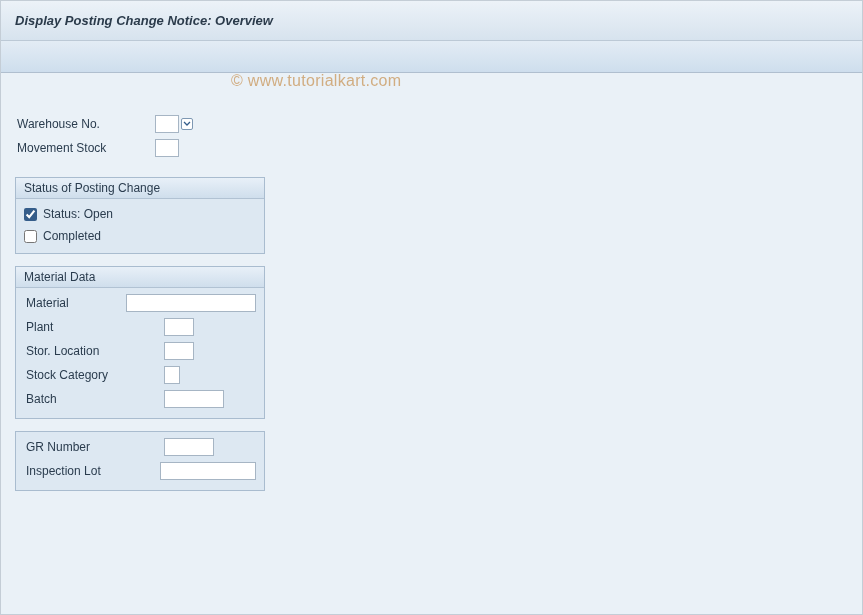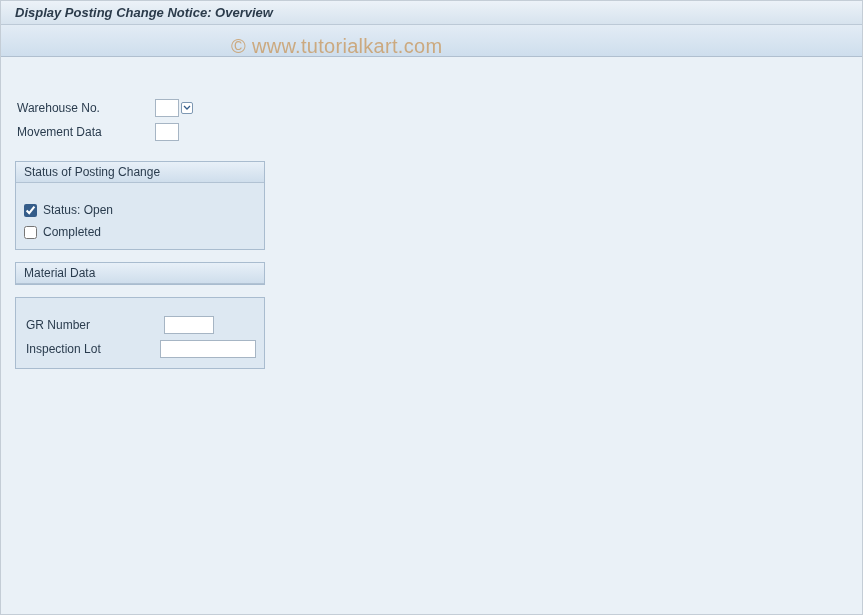--- a/index.html
+++ b/index.html
@@ -15,41 +15,41 @@
     .page {
       width: 100%;
       height: 100%;
       background: #eaf1f7;
       border: 1px solid #c4cdd6;
     }
     .title-bar {
       background: linear-gradient(#ecf2f8, #d7e3ee);
       border-bottom: 1px solid #bcc9d6;
       padding: 4px 10px 4px 14px;
-      height: 24px;
+      height: 40px;
       display: flex;
       align-items: center;
     }
     .title-bar .title {
       font-size: 13px;
       font-weight: bold;
       font-style: italic;
       color: #2b3b4b;
     }
     .toolbar {
       background: linear-gradient(#e3ecf5, #cedeed);
       border-bottom: 1px solid #b0bfcf;
       height: 32px;
       position: relative;
     }
     .watermark {
       position: absolute;
-      top: 10px;
+      top: 31px;
       left: 230px;
-      font-size: 20px;
+      font-size: 16px;
       color: rgba(200,150,90,0.75);
       font-weight: normal;
       letter-spacing: 0.3px;
       pointer-events: none;
       text-align: center;
     }
     .content {
       padding: 40px 3px 16px 14px;
     }
     .top-fields {
@@ -100,21 +100,20 @@
     }
     .group-title {
       background: linear-gradient(#e8f0f8, #cfdeec);
       border-bottom: 1px solid #b1c2d3;
       padding: 3px 8px;
       font-size: 12px;
       color: #2a3c4e;
     }
     .group-body {
       padding: 4px 8px 6px 8px;
-      margin-top: 12px;
     }
     .group-body .field-row { height: 22px; }
     .group-body .field-label { width: 140px; }
     .checkbox-row {
       display: flex;
       align-items: center;
       height: 22px;
     }
     .checkbox-row input[type="checkbox"] {
       width: 13px;
@@ -156,41 +155,63 @@
           <input type="text" class="field-input w-tiny" value="" style="">
           <span class="f4-icon">
             <svg width="12" height="12" viewBox="0 0 12 12">
               <rect x="0.5" y="0.5" width="11" height="11" rx="1.5" fill="#fff" stroke="#7e98b3"></rect>
               <path d="M3 4 L6 7 L9 4" fill="none" stroke="#355d8a" stroke-width="1.3"></path>
             </svg>
           </span>
         </span>
       </div>
       <div class="field-row">
-        <span class="field-label">Movement Data</span>
+        <span class="field-label">Movement Stock</span>
         <input type="text" class="field-input w-tiny" value="" style="">
       </div>
     </div>
 
     <div class="group-box">
       <div class="group-title">Status of Posting Change</div>
       <div class="group-body">
         <div class="checkbox-row">
           <input type="checkbox" checked="" style="">
           <label>Status: Open</label>
         </div>
         <div class="checkbox-row">
           <input type="checkbox" style="">
           <label>Completed</label>
         </div>
       </div>
     </div>
 
     <div class="group-box">
       <div class="group-title">Material Data</div>
+      <div class="group-body">
+        <div class="field-row">
+          <span class="field-label">Material</span>
+          <input type="text" class="field-input w-big" value="" style="">
+        </div>
+        <div class="field-row">
+          <span class="field-label">Plant</span>
+          <input type="text" class="field-input w-sm" value="" style="">
+        </div>
+        <div class="field-row">
+          <span class="field-label">Stor. Location</span>
+          <input type="text" class="field-input w-sm" value="" style="">
+        </div>
+        <div class="field-row">
+          <span class="field-label">Stock Category</span>
+          <input type="text" class="field-input w-stkcat" value="" style="">
+        </div>
+        <div class="field-row">
+          <span class="field-label">Batch</span>
+          <input type="text" class="field-input w-mid2" value="" style="">
+        </div>
+      </div>
     </div>
 
     <div class="group-box">
       <div class="group-body">
         <div class="field-row">
           <span class="field-label">GR Number</span>
           <input type="text" class="field-input w-mid1" value="" style="">
         </div>
         <div class="field-row">
           <span class="field-label">Inspection Lot</span>

